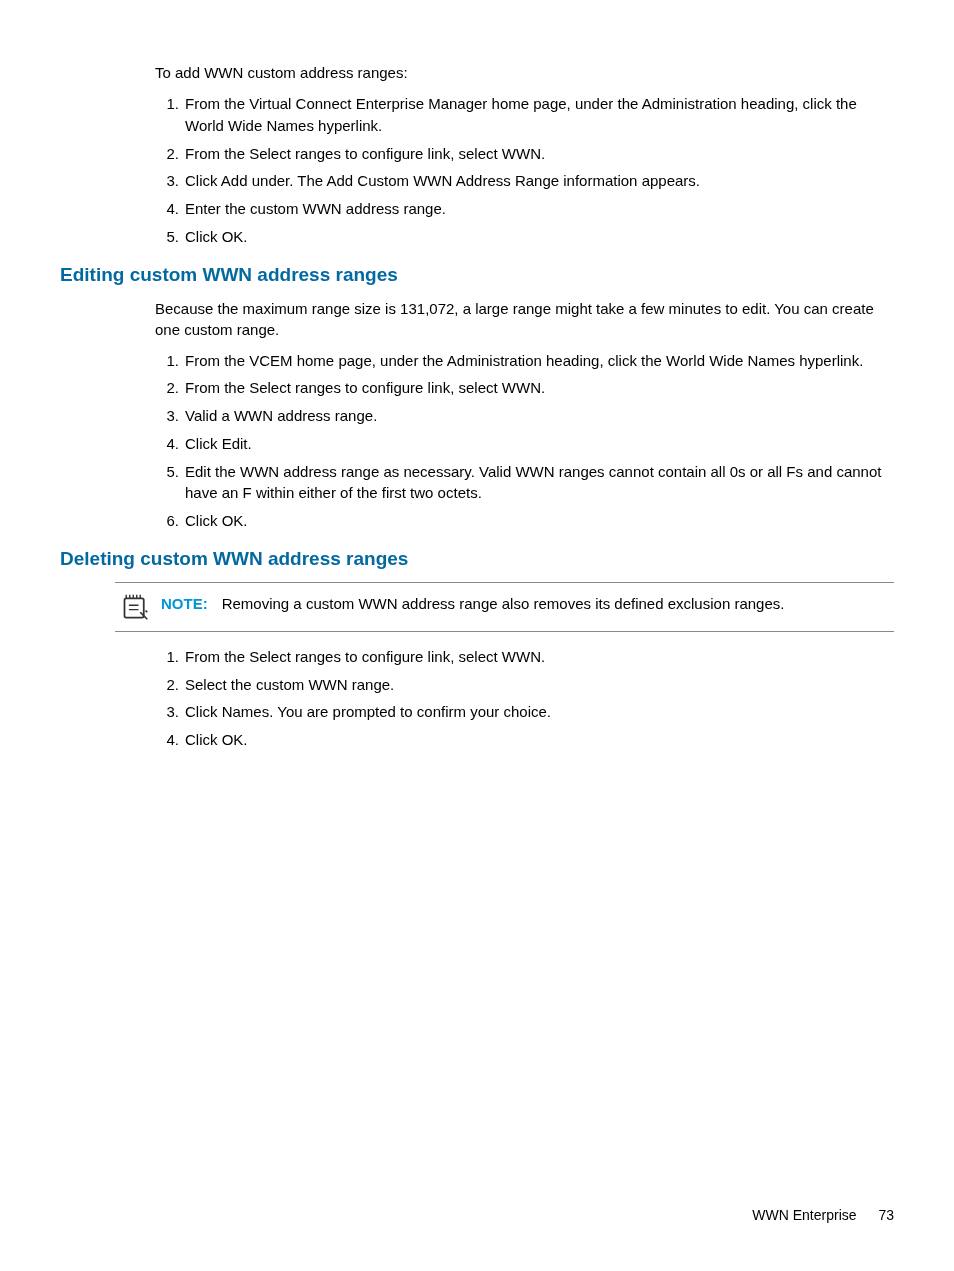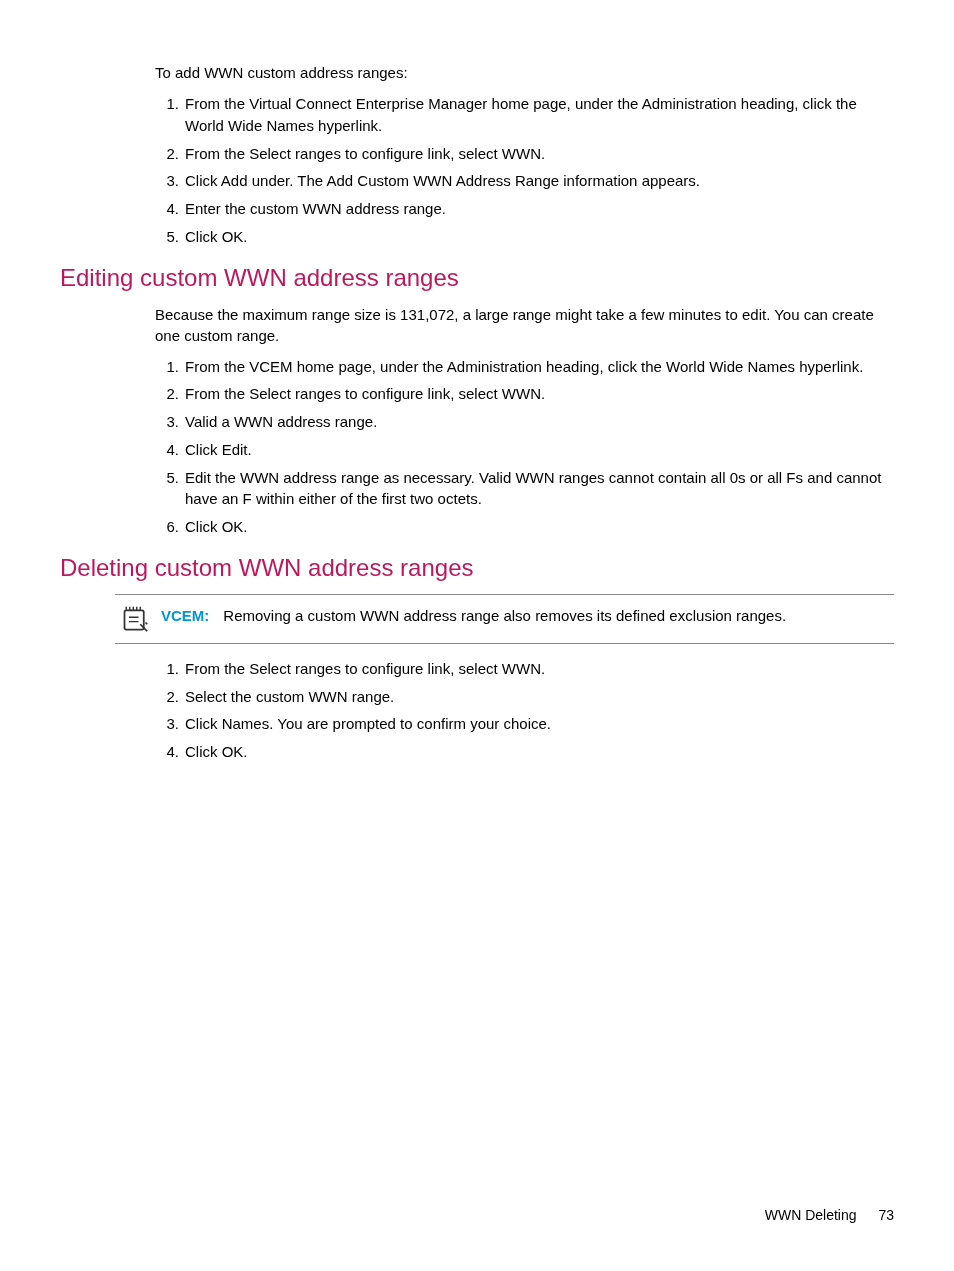--- a/index.html
+++ b/index.html
@@ -29,23 +29,23 @@
   }
   ol.steps li::before {
     content: counter(step) ".";
     position: absolute;
     left: 0;
     width: 24px;
     text-align: right;
   }
   h2.section-heading {
     font-family: Arial, Helvetica, sans-serif;
-    font-weight: normal;
-    font-size: 24px;
-    color: #be185d;
+    font-weight: bold;
+    font-size: 19px;
+    color: #0369a1;
     margin: 8px 0 12px 0;
   }
   .note-block {
     margin-left: 55px;
     margin-right: 0;
     border-top: 1px solid #888;
     border-bottom: 1px solid #888;
     padding: 10px 0 10px 0;
     display: flex;
     align-items: flex-start;
@@ -95,26 +95,26 @@
 <div class="note-block">
   <div class="note-icon">
     <svg width="28" height="28" viewBox="0 0 32 32">
       <rect x="4" y="6" width="22" height="22" rx="2" fill="none" stroke="#333" stroke-width="2"></rect>
       <path d="M6 6 L6 2 M10 6 L10 2 M14 6 L14 2 M18 6 L18 2 M22 6 L22 2" stroke="#333" stroke-width="1.6"></path>
       <path d="M9 14 L20 14 M9 19 L20 19" stroke="#333" stroke-width="1.6"></path>
       <path d="M22 22 L30 30 M30 22 L28 20" stroke="#333" stroke-width="2"></path>
     </svg>
   </div>
   <div class="note-body">
-    <span class="note-label">VCEM:</span><span>Removing a custom WWN address range also removes its defined exclusion ranges.</span>
+    <span class="note-label">NOTE:</span><span>Removing a custom WWN address range also removes its defined exclusion ranges.</span>
   </div>
 </div>
 <ol class="steps indent">
   <li><span>From the Select ranges to configure link, select </span><b>WWN</b><span>.</span></li>
   <li><span>Select the custom WWN range.</span><b></b><span></span></li>
   <li><span>Click </span><b>Names</b><span>. You are prompted to confirm your choice.</span></li>
   <li><span>Click </span><b>OK</b><span>.</span></li>
 </ol>
 
 <div class="footer">
-  <span>WWN Deleting</span>
+  <span>WWN Enterprise</span>
   <span class="footer-num">73</span>
 </div>
 
 </body></html>

